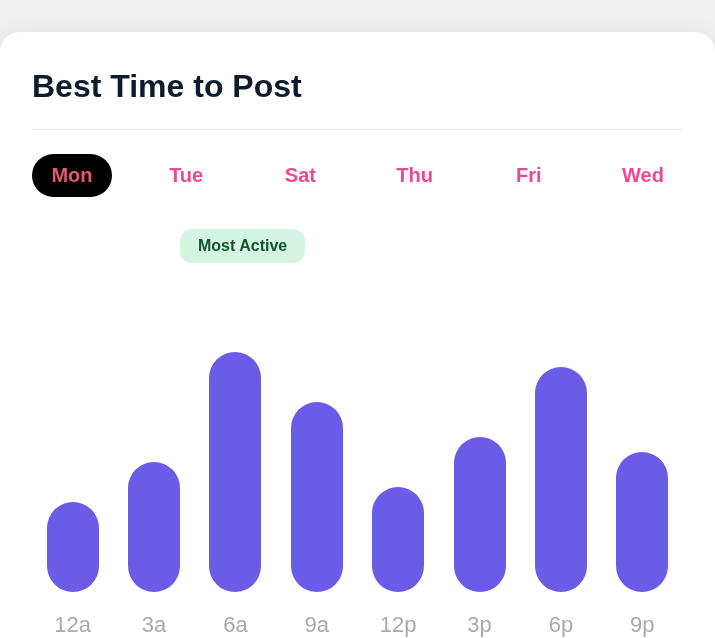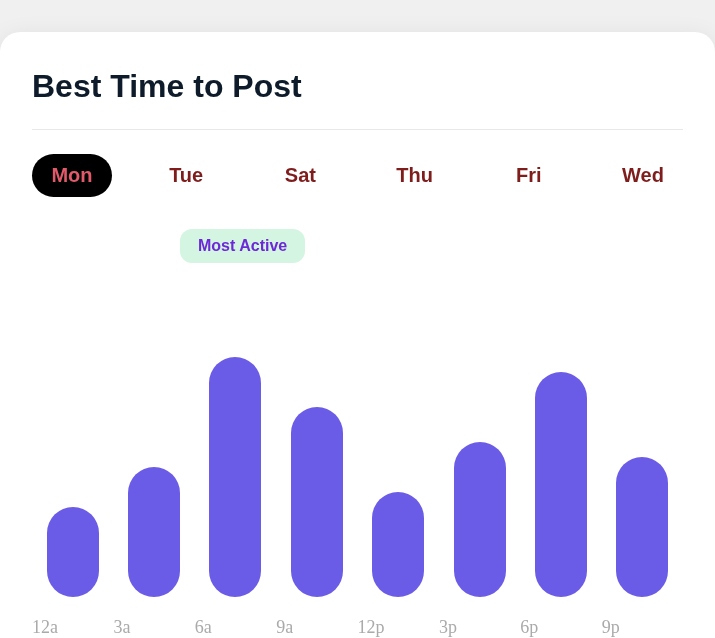--- a/index.html
+++ b/index.html
@@ -43,21 +43,21 @@
       align-items: center;
       justify-content: space-between;
       margin-bottom: 32px;
     }
 
     .day-item {
       width: 80px;
       text-align: center;
       font-size: 20px;
       font-weight: 600;
-      color: #7f1d1d;
+      color: #ec4899;
       cursor: pointer;
       padding: 10px 0;
       border-radius: 50px;
     }
 
     .day-item.active {
       background: #000000;
       color: #e05a6a;
     }
 
@@ -66,21 +66,21 @@
       flex: 1;
       display: flex;
       flex-direction: column;
     }
 
     .most-active-badge {
       position: absolute;
       top: 0px;
       left: 148px;
       background: #d4f5e2;
-      color: #6d28d9;
+      color: #14532d;
       font-size: 16px;
       font-weight: 700;
       padding: 8px 18px;
       border-radius: 12px;
       white-space: nowrap;
       z-index: 2;
     }
 
     .bars-container {
       display: flex;
@@ -106,25 +106,24 @@
     }
 
     .time-labels {
       display: flex;
       justify-content: space-between;
       margin-top: 12px;
     }
 
     .time-label {
       flex: 1;
-      text-align: left;
-      font-size: 18px;
+      text-align: center;
+      font-size: 22px;
       color: #aaa;
       font-weight: 500;
-      font-family: Liberation Serif, serif;
     }
   </style>
 </head>
 <body>
 
 <div class="card">
   <div class="title">Best Time to Post</div>
   <div class="divider"></div>
 
   <div class="days-row">

